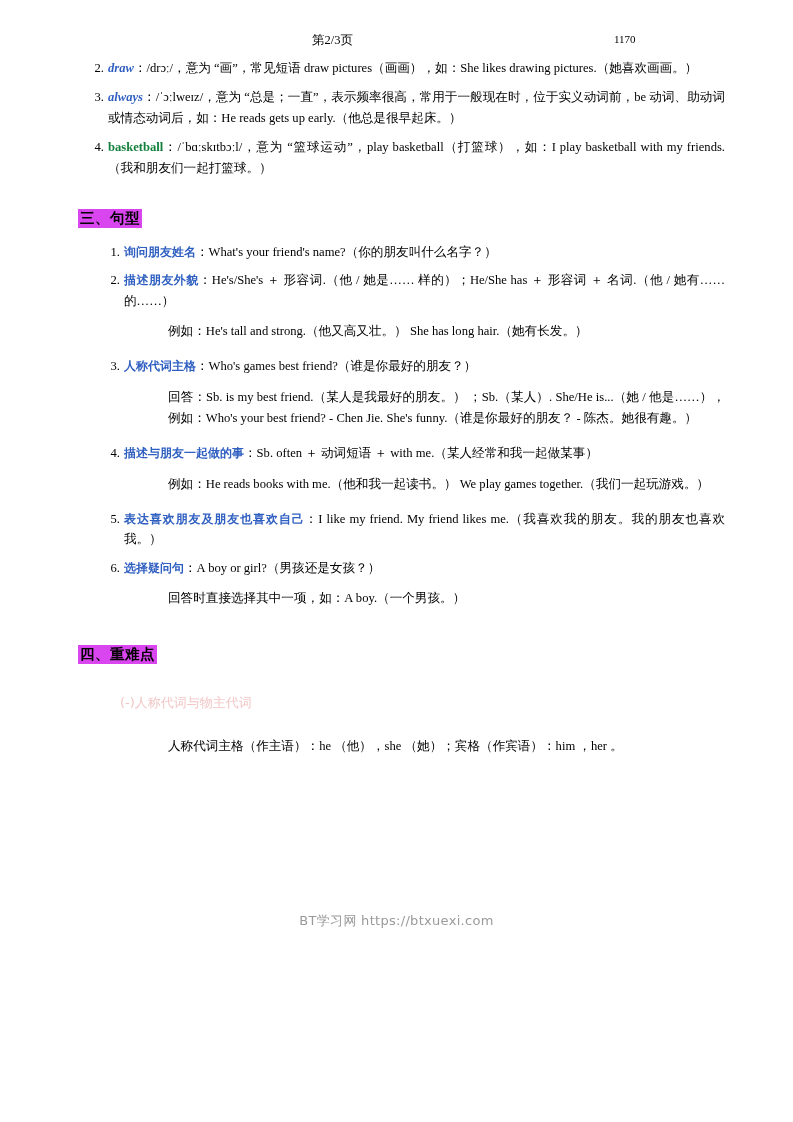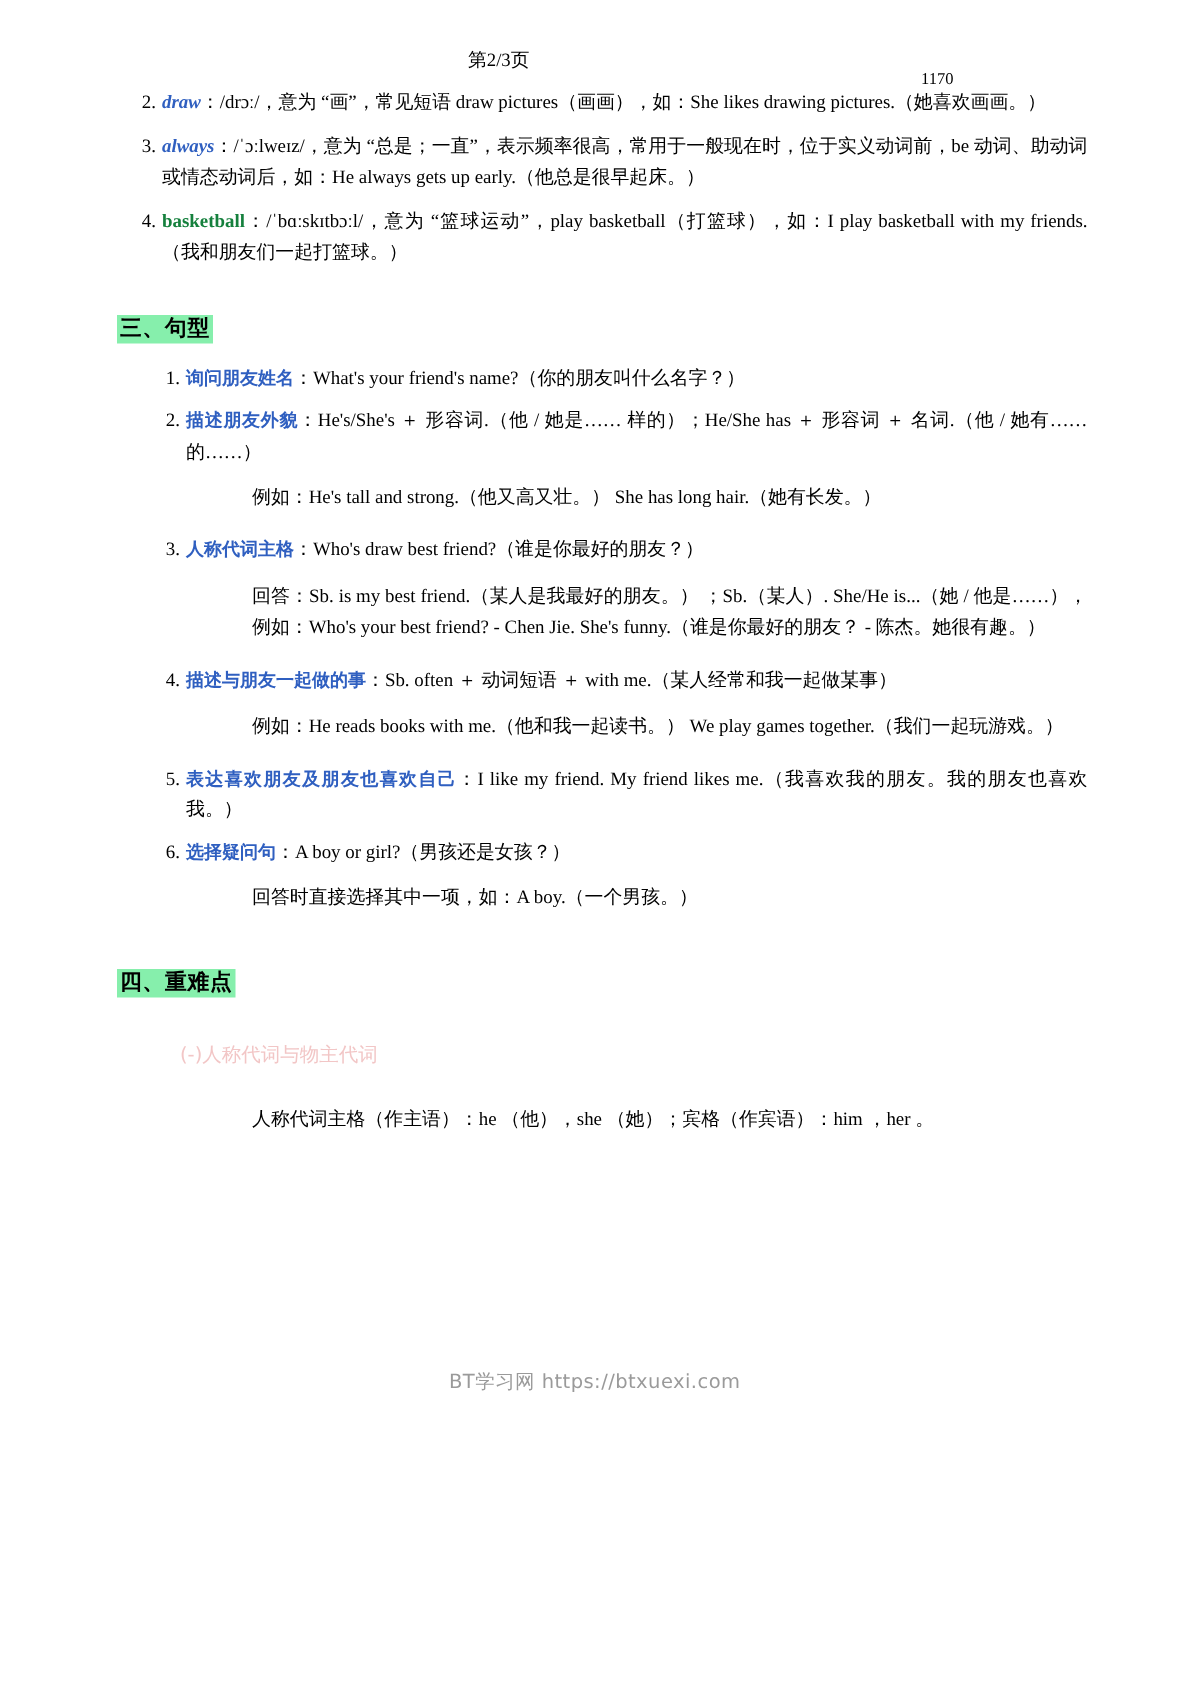--- a/index.html
+++ b/index.html
@@ -30,21 +30,21 @@
     position: absolute;
     left: 244px;
     top: 32px;
     font-size: 12.5px;
     font-family: "Liberation Serif", serif;
     color: #000;
   }
   .header .doc-id {
     position: absolute;
     left: 546px;
-    top: 47px;
+    top: 33px;
     font-size: 11px;
     font-family: "Liberation Serif", serif;
     color: #000;
   }
 
   
   .vocab-list {
     margin: 0;
     padding: 0;
     list-style: none;
@@ -74,21 +74,21 @@
     color: #15803d;
     font-weight: bold;
   }
 
   
   .section-heading {
     margin: 22px 0 14px 10px;
     display: inline-block;
   }
   .section-heading span.hl {
-    background: #86efac;
+    background: #d946ef;
     font-family: "DejaVu Sans", sans-serif;
     font-weight: bold;
     font-size: 14.5px;
     color: #000;
     padding: 1px 2px 2px 2px;
     letter-spacing: 0.5px;
   }
   .heading-row { display: block; }
 
   
@@ -162,21 +162,21 @@
     <div class="doc-id">1170</div>
   </div>
 
   <ul class="vocab-list">
     <li class="vocab-item">
       <span class="num">2.</span>
       <span class="kw">draw</span><span>：/drɔː/，意为 “画”，常见短语 draw pictures（画画），如：She likes drawing pictures.（她喜欢画画。）</span>
     </li>
     <li class="vocab-item">
       <span class="num">3.</span>
-      <span class="kw">always</span><span>：/ˈɔːlweɪz/，意为 “总是；一直”，表示频率很高，常用于一般现在时，位于实义动词前，be 动词、助动词或情态动词后，如：He always gets up early.（他总是很早起床。）</span>
+      <span class="kw">always</span><span>：/ˈɔːlweɪz/，意为 “总是；一直”，表示频率很高，常用于一般现在时，位于实义动词前，be 动词、助动词或情态动词后，如：He reads gets up early.（他总是很早起床。）</span>
     </li>
     <li class="vocab-item">
       <span class="num">4.</span>
       <span class="kwb">basketball</span><span>：/ˈbɑːskɪtbɔːl/，意为 “篮球运动”，play basketball（打篮球），如：I play basketball with my friends.（我和朋友们一起打篮球。）</span>
     </li>
   </ul>
 
   <div class="heading-row">
     <div class="section-heading">
       <span class="hl">三、句型</span>
@@ -194,21 +194,21 @@
     <li class="pattern-item">
       <span class="num">2.</span>
       <span class="label">描述朋友外貌</span><span>：He's/She's ＋ 形容词.（他 / 她是…… 样的）；He/She has ＋ 形容词 ＋ 名词.（他 / 她有…… 的……）</span>
     </li>
   </ul>
   <div class="answer">例如：He's tall and strong.（他又高又壮。） She has long hair.（她有长发。）</div>
 
   <ul class="pattern-list">
     <li class="pattern-item">
       <span class="num">3.</span>
-      <span class="label">人称代词主格</span><span>：Who's draw best friend?（谁是你最好的朋友？）</span>
+      <span class="label">人称代词主格</span><span>：Who's games best friend?（谁是你最好的朋友？）</span>
     </li>
   </ul>
   <div class="answer">回答：Sb. is my best friend.（某人是我最好的朋友。） ；Sb.（某人）. She/He is...（她 / 他是……），例如：Who's your best friend? - Chen Jie. She's funny.（谁是你最好的朋友？ - 陈杰。她很有趣。）</div>
 
   <ul class="pattern-list">
     <li class="pattern-item">
       <span class="num">4.</span>
       <span class="label">描述与朋友一起做的事</span><span>：Sb. often ＋ 动词短语 ＋ with me.（某人经常和我一起做某事）</span>
     </li>
   </ul>

